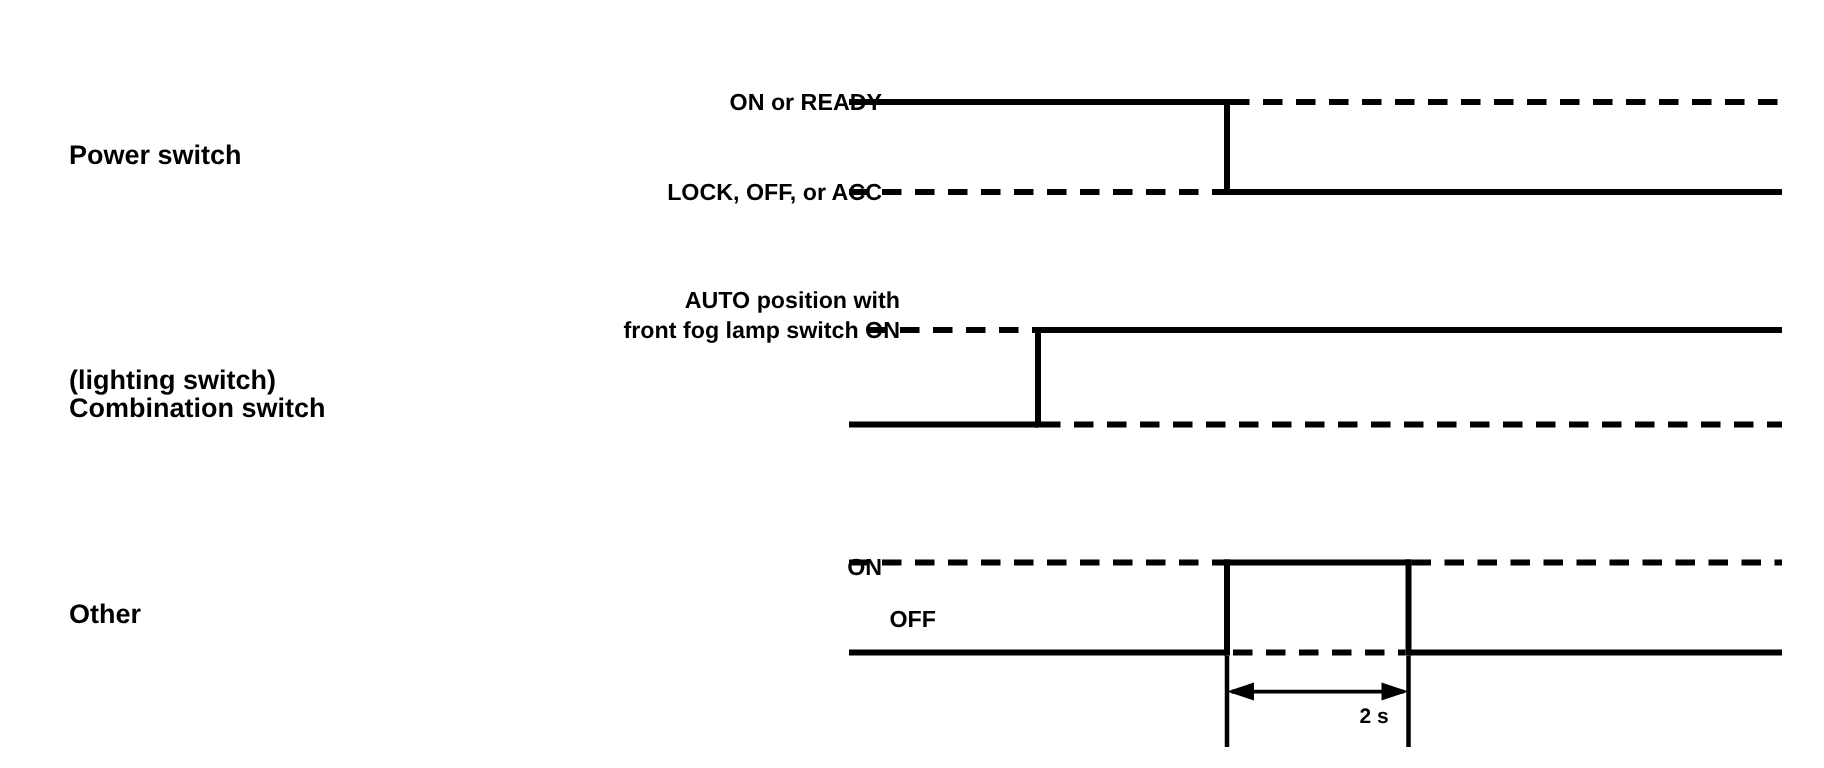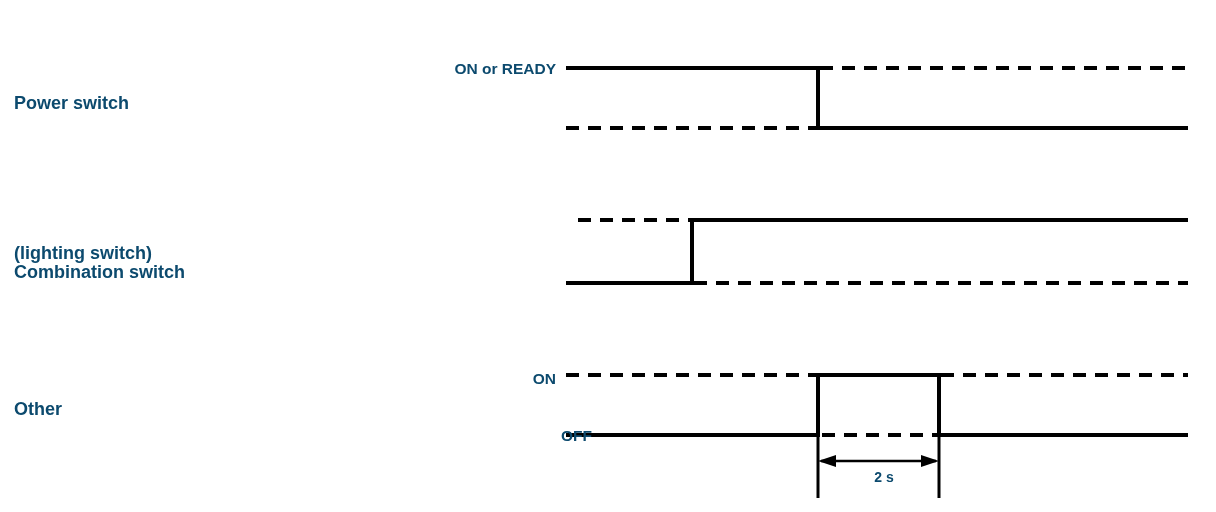--- a/index.html
+++ b/index.html
@@ -26,22 +26,23 @@
     top: 0;
     width: 1216px;
     height: 512px;
   }
   .lbl {
     position: absolute;
     font-family: "Liberation Sans", sans-serif;
     font-weight: bold;
     font-size: 15.5px;
     line-height: 19px;
-    color: #0c4a6e;
+    color: #000000;
     white-space: nowrap;
+    margin-left: 32px;
   }
   .row-label {
     font-size: 18px;
     font-weight: bold;
   }
   .state-label {
     font-size: 15.5px;
     font-weight: bold;
     text-align: right;
   }
@@ -114,28 +115,35 @@
   </div>
 
   <div class="lbl row-label" style="left:14px; top:400px;">
     <span>Other</span>
   </div>
 
   <div class="lbl state-label" style="left:0; top:59px; width:556px;">
     <span>ON or READY</span>
   </div>
 
+  <div class="lbl state-label" style="left:0; top:119px; width:556px;">
+    <span>LOCK, OFF, or ACC</span>
+  </div>
 
+  <div class="lbl state-label two-line" style="left:0; top:191px; width:568px;">
+    <div>AUTO position with</div>
+    <div>front fog lamp switch ON</div>
+  </div>
 
 
   <div class="lbl state-label" style="left:0; top:369px; width:556px;">
     <span>ON</span>
   </div>
 
-  <div class="lbl state-label" style="left:0; top:426px; width:556px;padding-left:36px;">
+  <div class="lbl state-label" style="left:0; top:404px; width:556px;padding-left:36px;">
     <span>OFF</span>
   </div>
 
   <div class="lbl dur-label" style="left:818px; top:468px; width:132px; text-align:center;">
     <span>2 s</span>
   </div>
 
 </div>
 
 </body></html>

